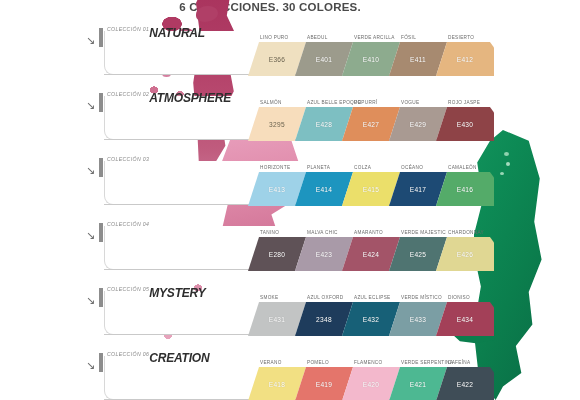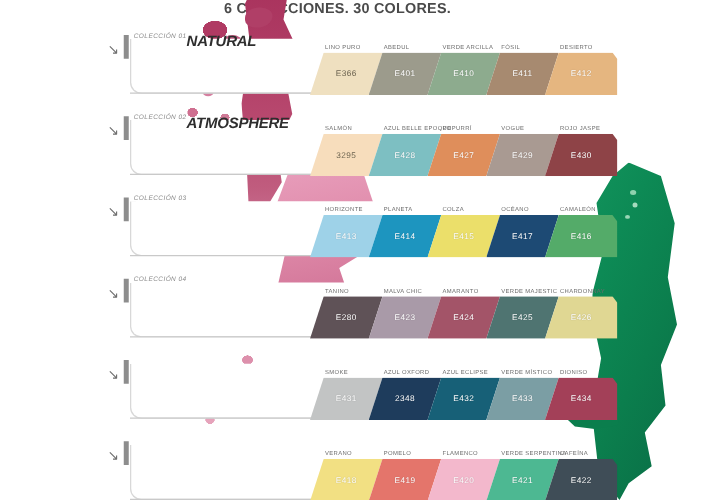--- a/index.html
+++ b/index.html
@@ -296,20 +296,24 @@
             <span class="code">E426</span>
           </div>
         </div>
       </div>
       <div class="row" style="top: 280px;">
         <div class="row-card"></div>
         <div class="row-baseline"></div>
         <div class="label-wrap">
           <span class="arrow-icon">↘</span>
           <span class="tick-bar"></span>
+          <span class="label-text">
+            <span class="coll-num">COLECCIÓN 05</span>
+            <span class="coll-name">MYSTERY</span>
+          </span>
         </div>
         <div class="swatches" style="left: 248px;">
           <div class="sw" style="left: 0px;">
             <span class="nm">SMOKE</span>
             <span class="chip" style="background: rgb(194, 196, 196);"></span>
             <span class="code">E431</span>
           </div>
           <div class="sw" style="left: 47px;">
             <span class="nm">AZUL OXFORD</span>
             <span class="chip" style="background: rgb(30, 60, 92);"></span>
@@ -331,20 +335,24 @@
             <span class="code">E434</span>
           </div>
         </div>
       </div>
       <div class="row" style="top: 345px;">
         <div class="row-card"></div>
         <div class="row-baseline"></div>
         <div class="label-wrap">
           <span class="arrow-icon">↘</span>
           <span class="tick-bar"></span>
+          <span class="label-text">
+            <span class="coll-num">COLECCIÓN 06</span>
+            <span class="coll-name">CREATION</span>
+          </span>
         </div>
         <div class="swatches" style="left: 248px;">
           <div class="sw" style="left: 0px;">
             <span class="nm">VERANO</span>
             <span class="chip" style="background: rgb(242, 224, 131);"></span>
             <span class="code">E418</span>
           </div>
           <div class="sw" style="left: 47px;">
             <span class="nm">POMELO</span>
             <span class="chip" style="background: rgb(228, 117, 107);"></span>

